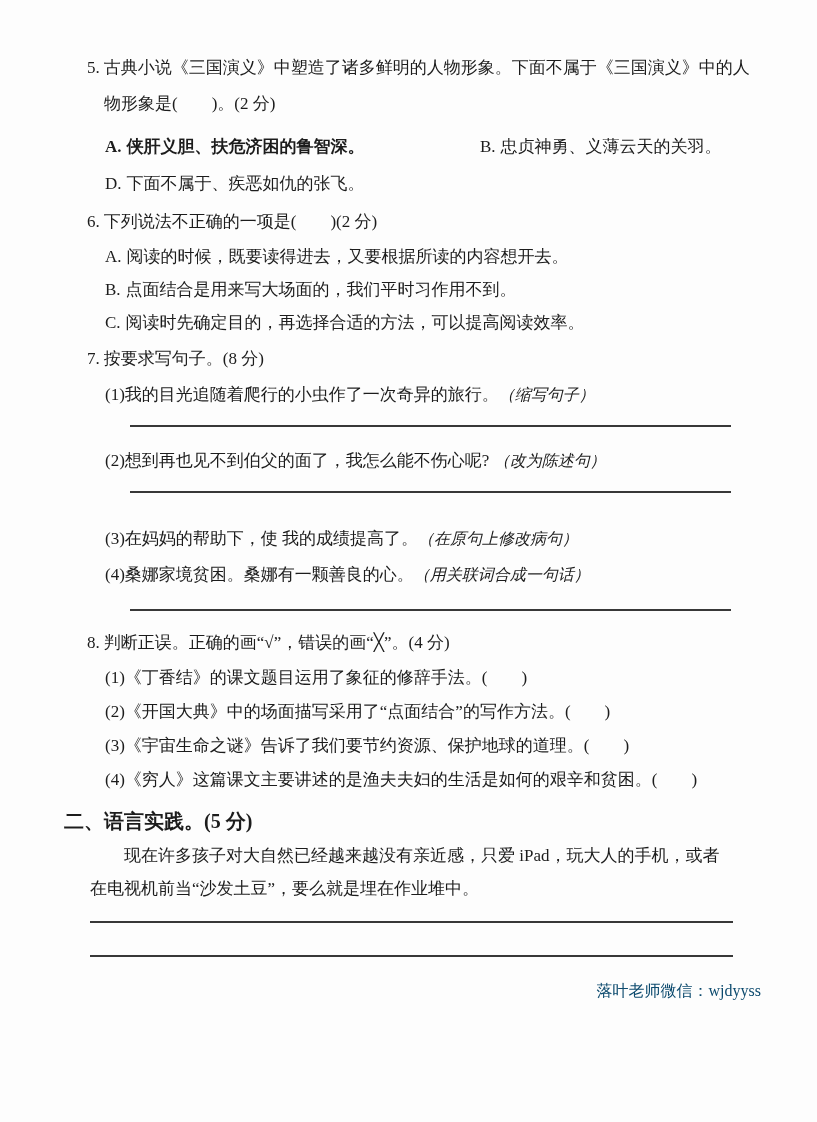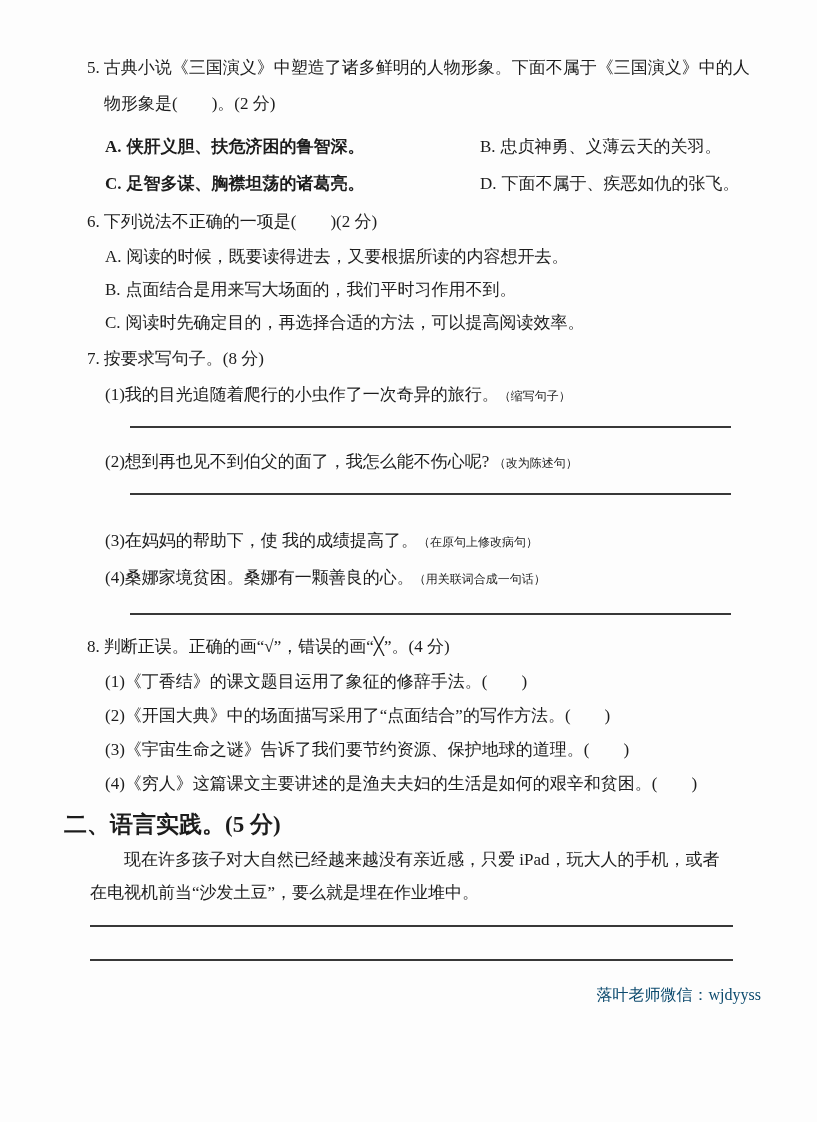--- a/index.html
+++ b/index.html
@@ -26,32 +26,32 @@
   .opt-grid { margin-left:41px; margin-top:6px; line-height:37px; }
   .opt-row { display:flex; }
   .opt-row .opt-left { width:375px;font-weight:bold; }
   
   .optlist { margin-left:41px; margin-right:14px; line-height:33px; }
   .optlist .opt { padding-left:26px; text-indent:-26px; }
   .opt-label { margin-right:5px; }
   
   .sub { margin-left:41px; line-height:36px; }
   .sub8 { margin-left:41px; line-height:34px; }
-  .hint { font-size:12px; }
+  .hint { font-style:italic; font-size:16px; }
   
   .ansline {
     height:0;
     border-top:2px solid #383838;
     margin-left:66px;
     width:601px;
   }
   .mt12 { margin-top:12px; } .mt16 { margin-top:16px; }
   .mt28 { margin-top:28px; } .mt14 { margin-top:14px; }
   .sp2 { margin-top:2px; }
-  .section-head { font-weight:bold; line-height:36px; margin-top:6px; font-size:23px; }
+  .section-head { font-weight:bold; line-height:36px; margin-top:6px; font-size:20px; }
   .para { margin:0 34px 0 26px; text-indent:2em; line-height:33px; }
   .bottom-line {
     height:0;
     border-top:2px solid #383838;
     margin-left:26px;
     width:643px;
   }
   .bl1 { margin-top:16px; } .bl2 { margin-top:32px; }
   .footer {
     margin-top:24px;
@@ -67,21 +67,20 @@
 <div class="page">
 
   <div>
     <div class="q-head"><span class="qnum">5.</span><span>古典小说《三国演义》中塑造了诸多鲜明的人物形象。下面不属于《三国演义》中的人物形象是(　　)。(2 分)</span></div>
     <div class="opt-grid">
       <div class="opt-row">
         <div class="opt-left"><span class="opt-label">A.</span><span>侠肝义胆、扶危济困的鲁智深。</span></div>
         <div><span class="opt-label">B.</span><span>忠贞神勇、义薄云天的关羽。</span></div>
       </div>
       <div class="opt-row">
-        <div class="opt-left"><span class="opt-label">C.</span><span>足智多谋、胸襟坦荡的诸葛亮。</span></div>
         <div><span class="opt-label">D.</span><span>下面不属于、疾恶如仇的张飞。</span></div>
       </div>
     </div>
   </div>
 
   <div>
     <div class="q-head sp2"><span class="qnum">6.</span><span>下列说法不正确的一项是(　　)(2 分)</span></div>
     <div class="optlist">
       <div class="opt"><span class="opt-label">A.</span><span>阅读的时候，既要读得进去，又要根据所读的内容想开去。</span></div>
       <div class="opt"><span class="opt-label">B.</span><span>点面结合是用来写大场面的，我们平时习作用不到。</span></div>

